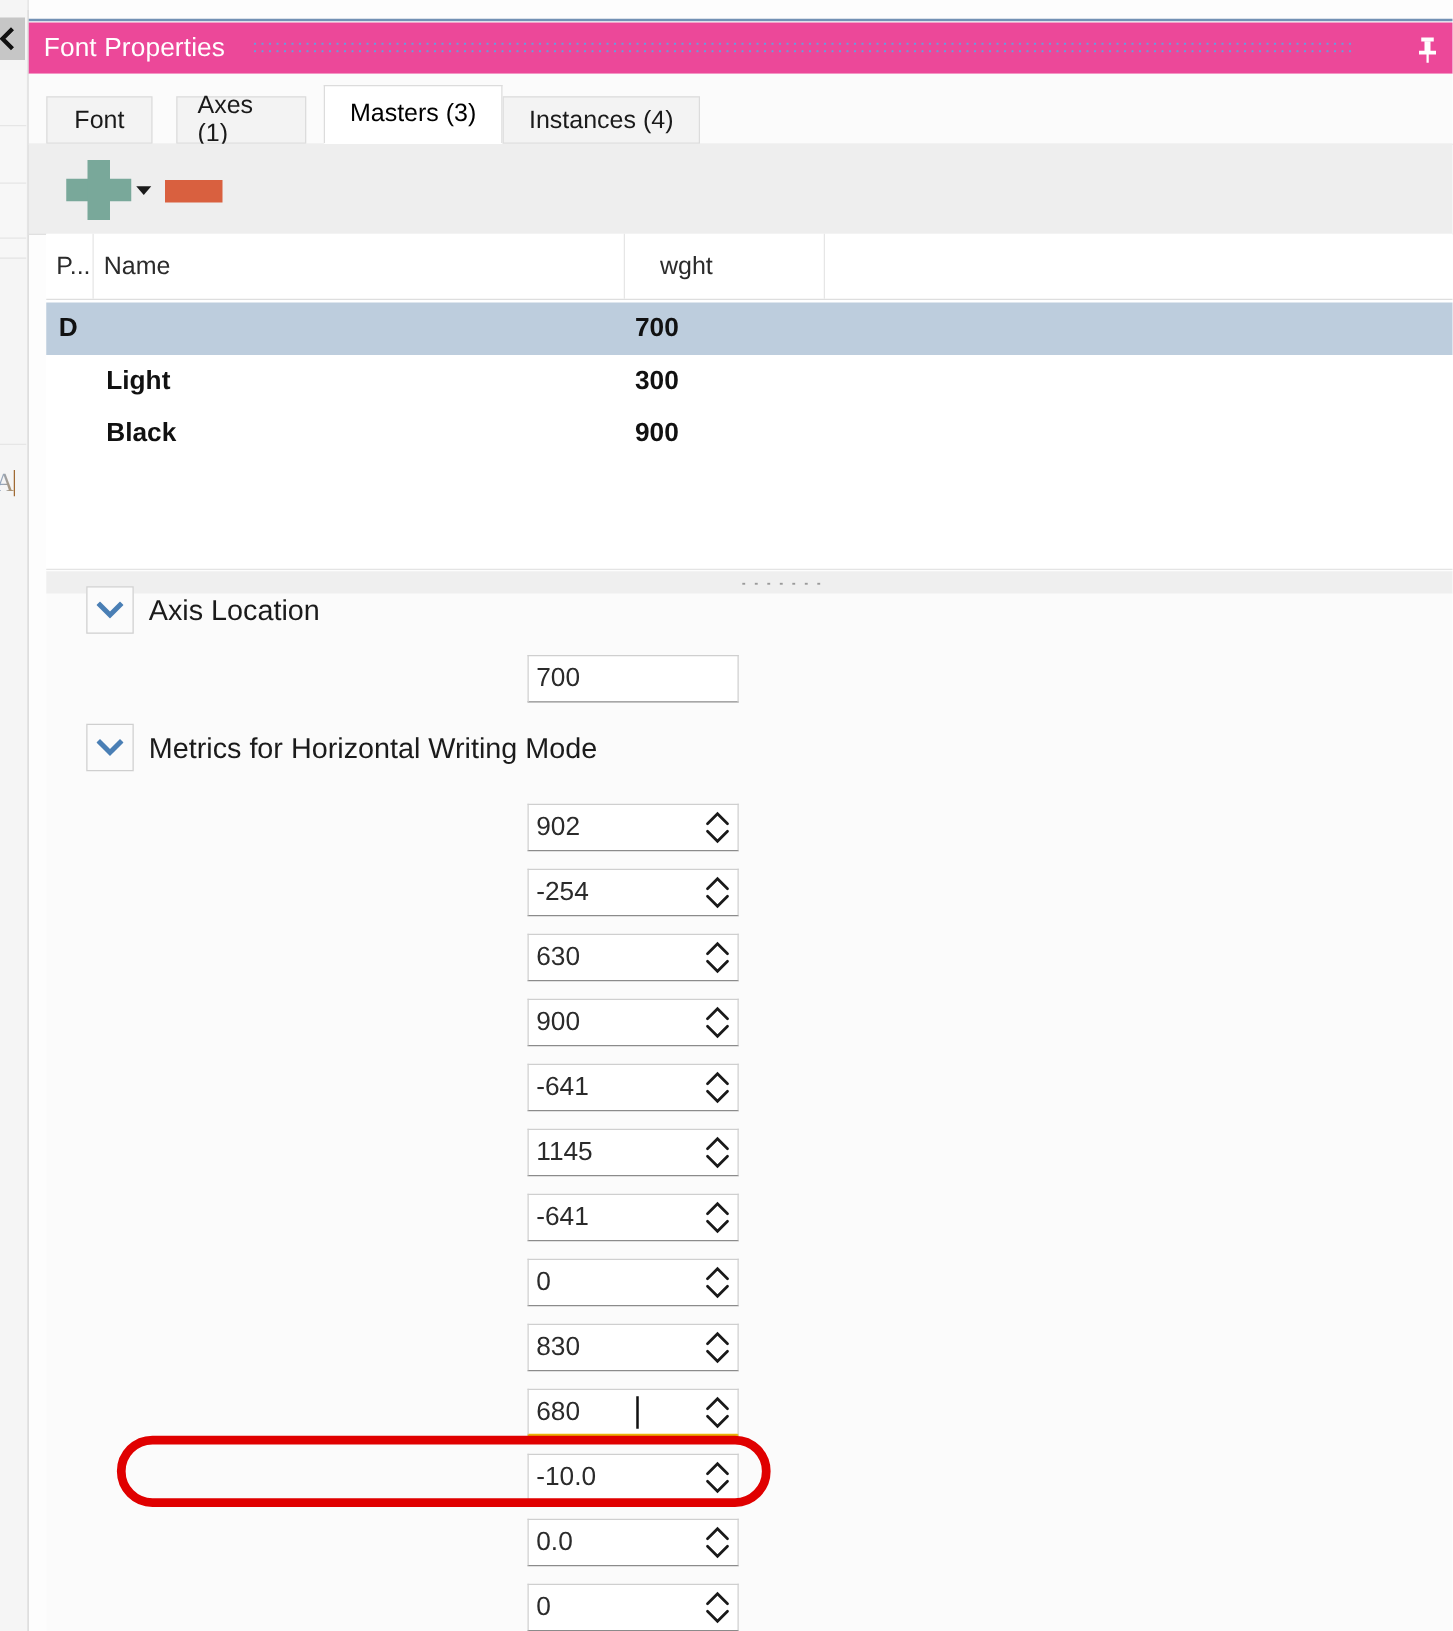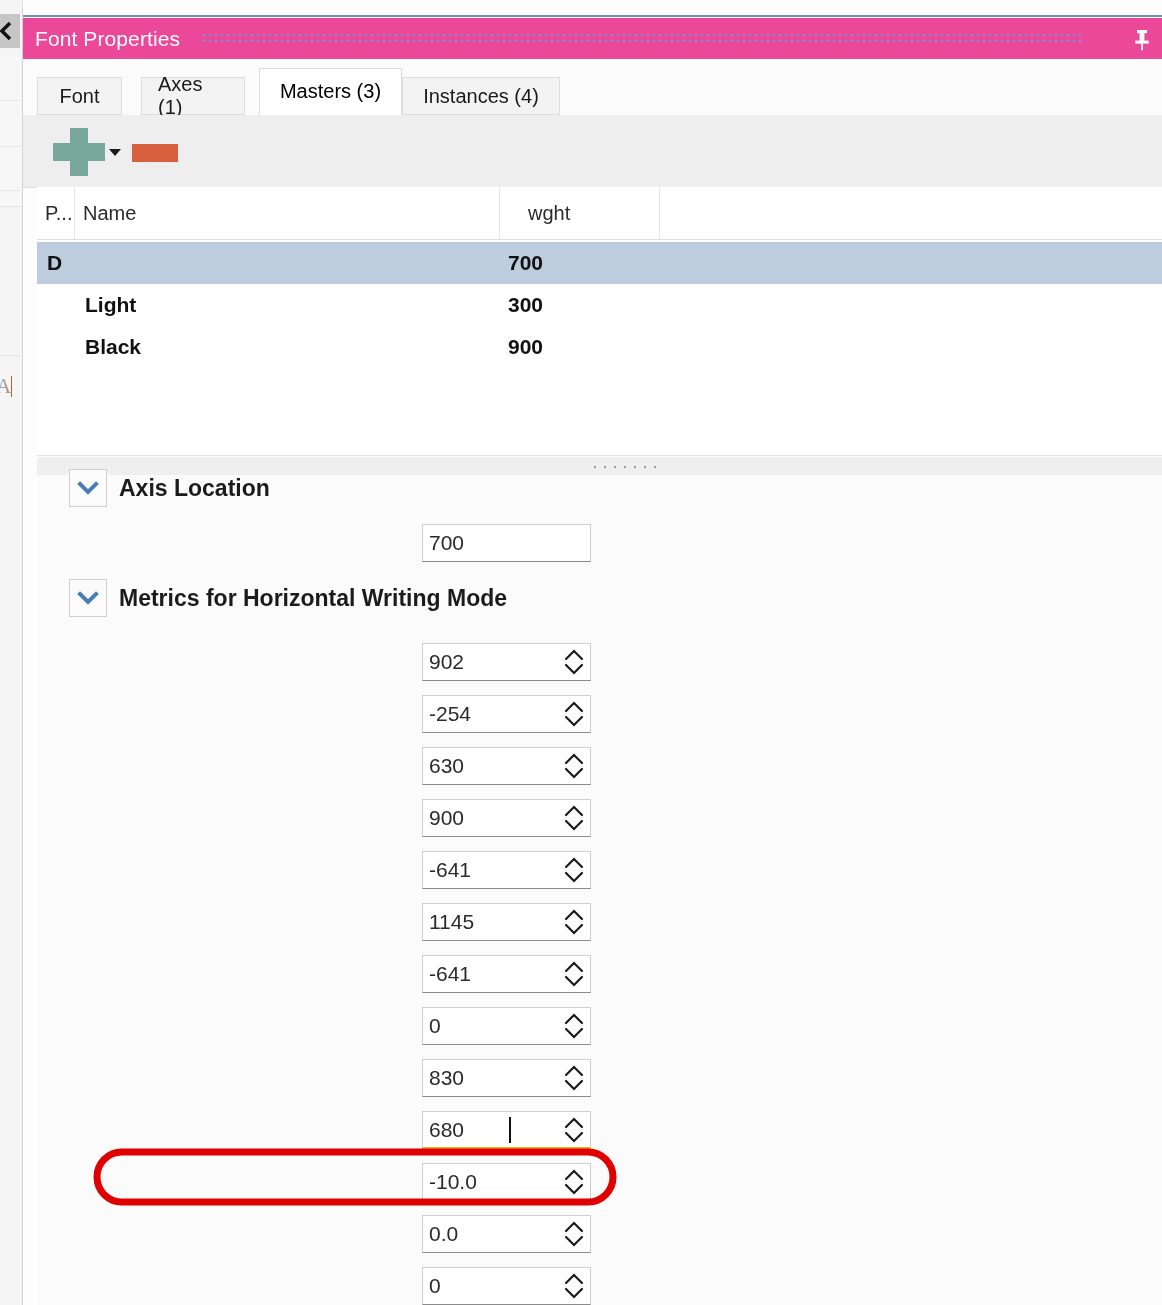--- a/index.html
+++ b/index.html
@@ -282,21 +282,21 @@
     border: 1px solid #cfcfcf;
     background: #fbfbfb;
     display: flex;
     align-items: center;
     justify-content: center;
     box-sizing: border-box;
   }
   .section-title {
     margin-left: 12px;
     font-size: 23px;
-    font-weight: bold;
+    font-weight: normal;
     color: #1b1b1b;
   }
   .field-row {
     position: absolute;
     left: 0;
     height: 38px;
   }
   .field-box {
     position: absolute;
     left: 385px;

